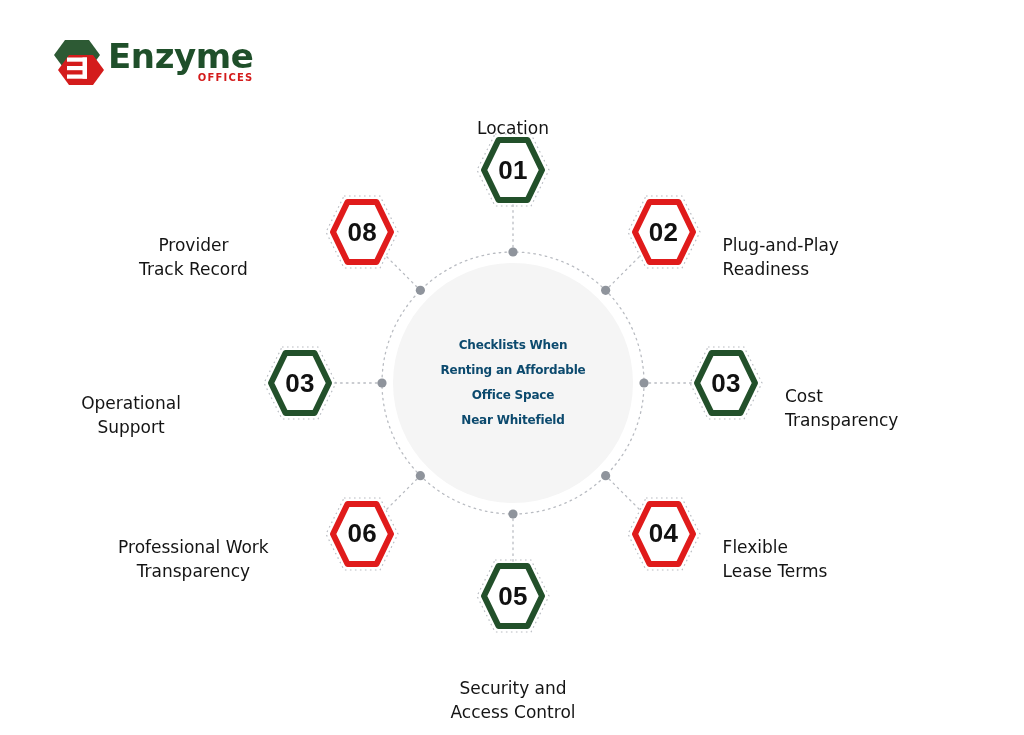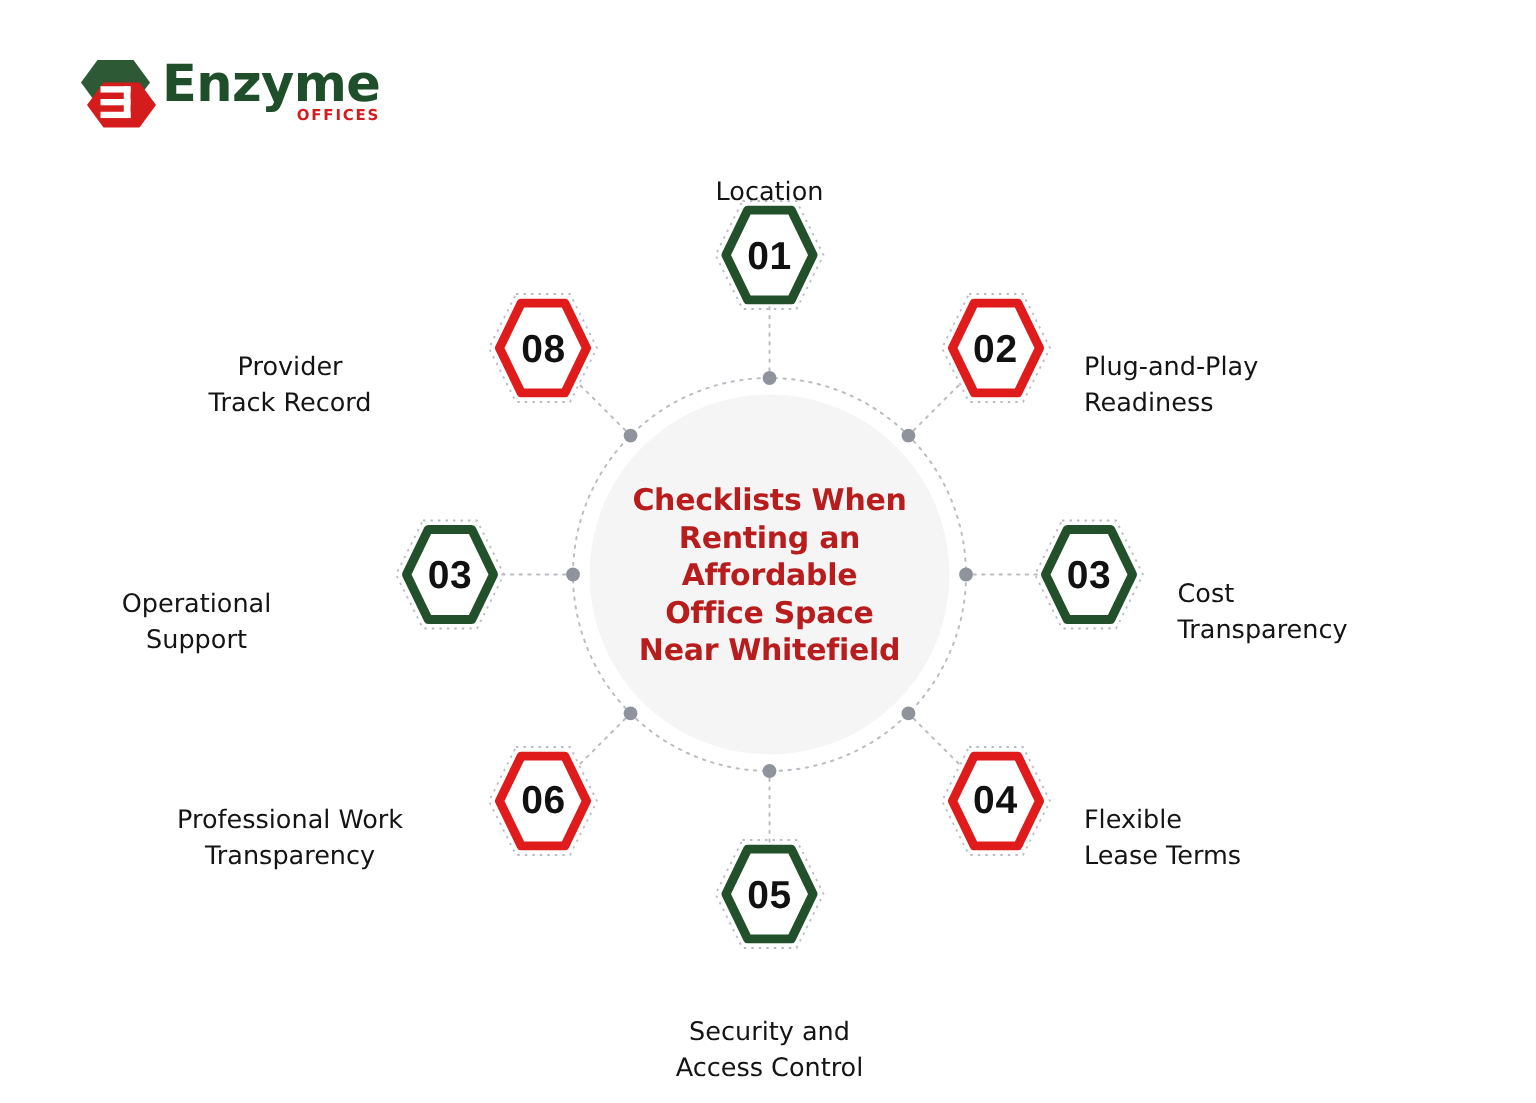--- a/index.html
+++ b/index.html
@@ -32,22 +32,22 @@
   .hub-circle{
     position:absolute;left:393px;top:263px;width:240px;height:240px;
     border-radius:50%;
     background:#f5f5f5;
   }
   .hub-text{
     position:absolute;left:393px;top:263px;width:240px;height:240px;
     display:flex;align-items:center;justify-content:center;
     text-align:center;
     font-family:"DejaVu Sans", sans-serif;
-    font-weight:bold;font-size:20px;line-height:25px;
-    color:#b91c1c;letter-spacing:-0.2px;
+    font-weight:bold;font-size:12px;line-height:25px;
+    color:#0c4a6e;letter-spacing:-0.2px;
     white-space:pre-line;
   }
 
   
   .node{position:absolute;width:78px;height:78px;}
   .node .hex-halo{
     position:absolute;left:0;top:0;width:78px;height:78px;
   }
   .node .hex-svg{position:absolute;left:6px;top:6px;width:66px;height:66px;}
   .node .num{

